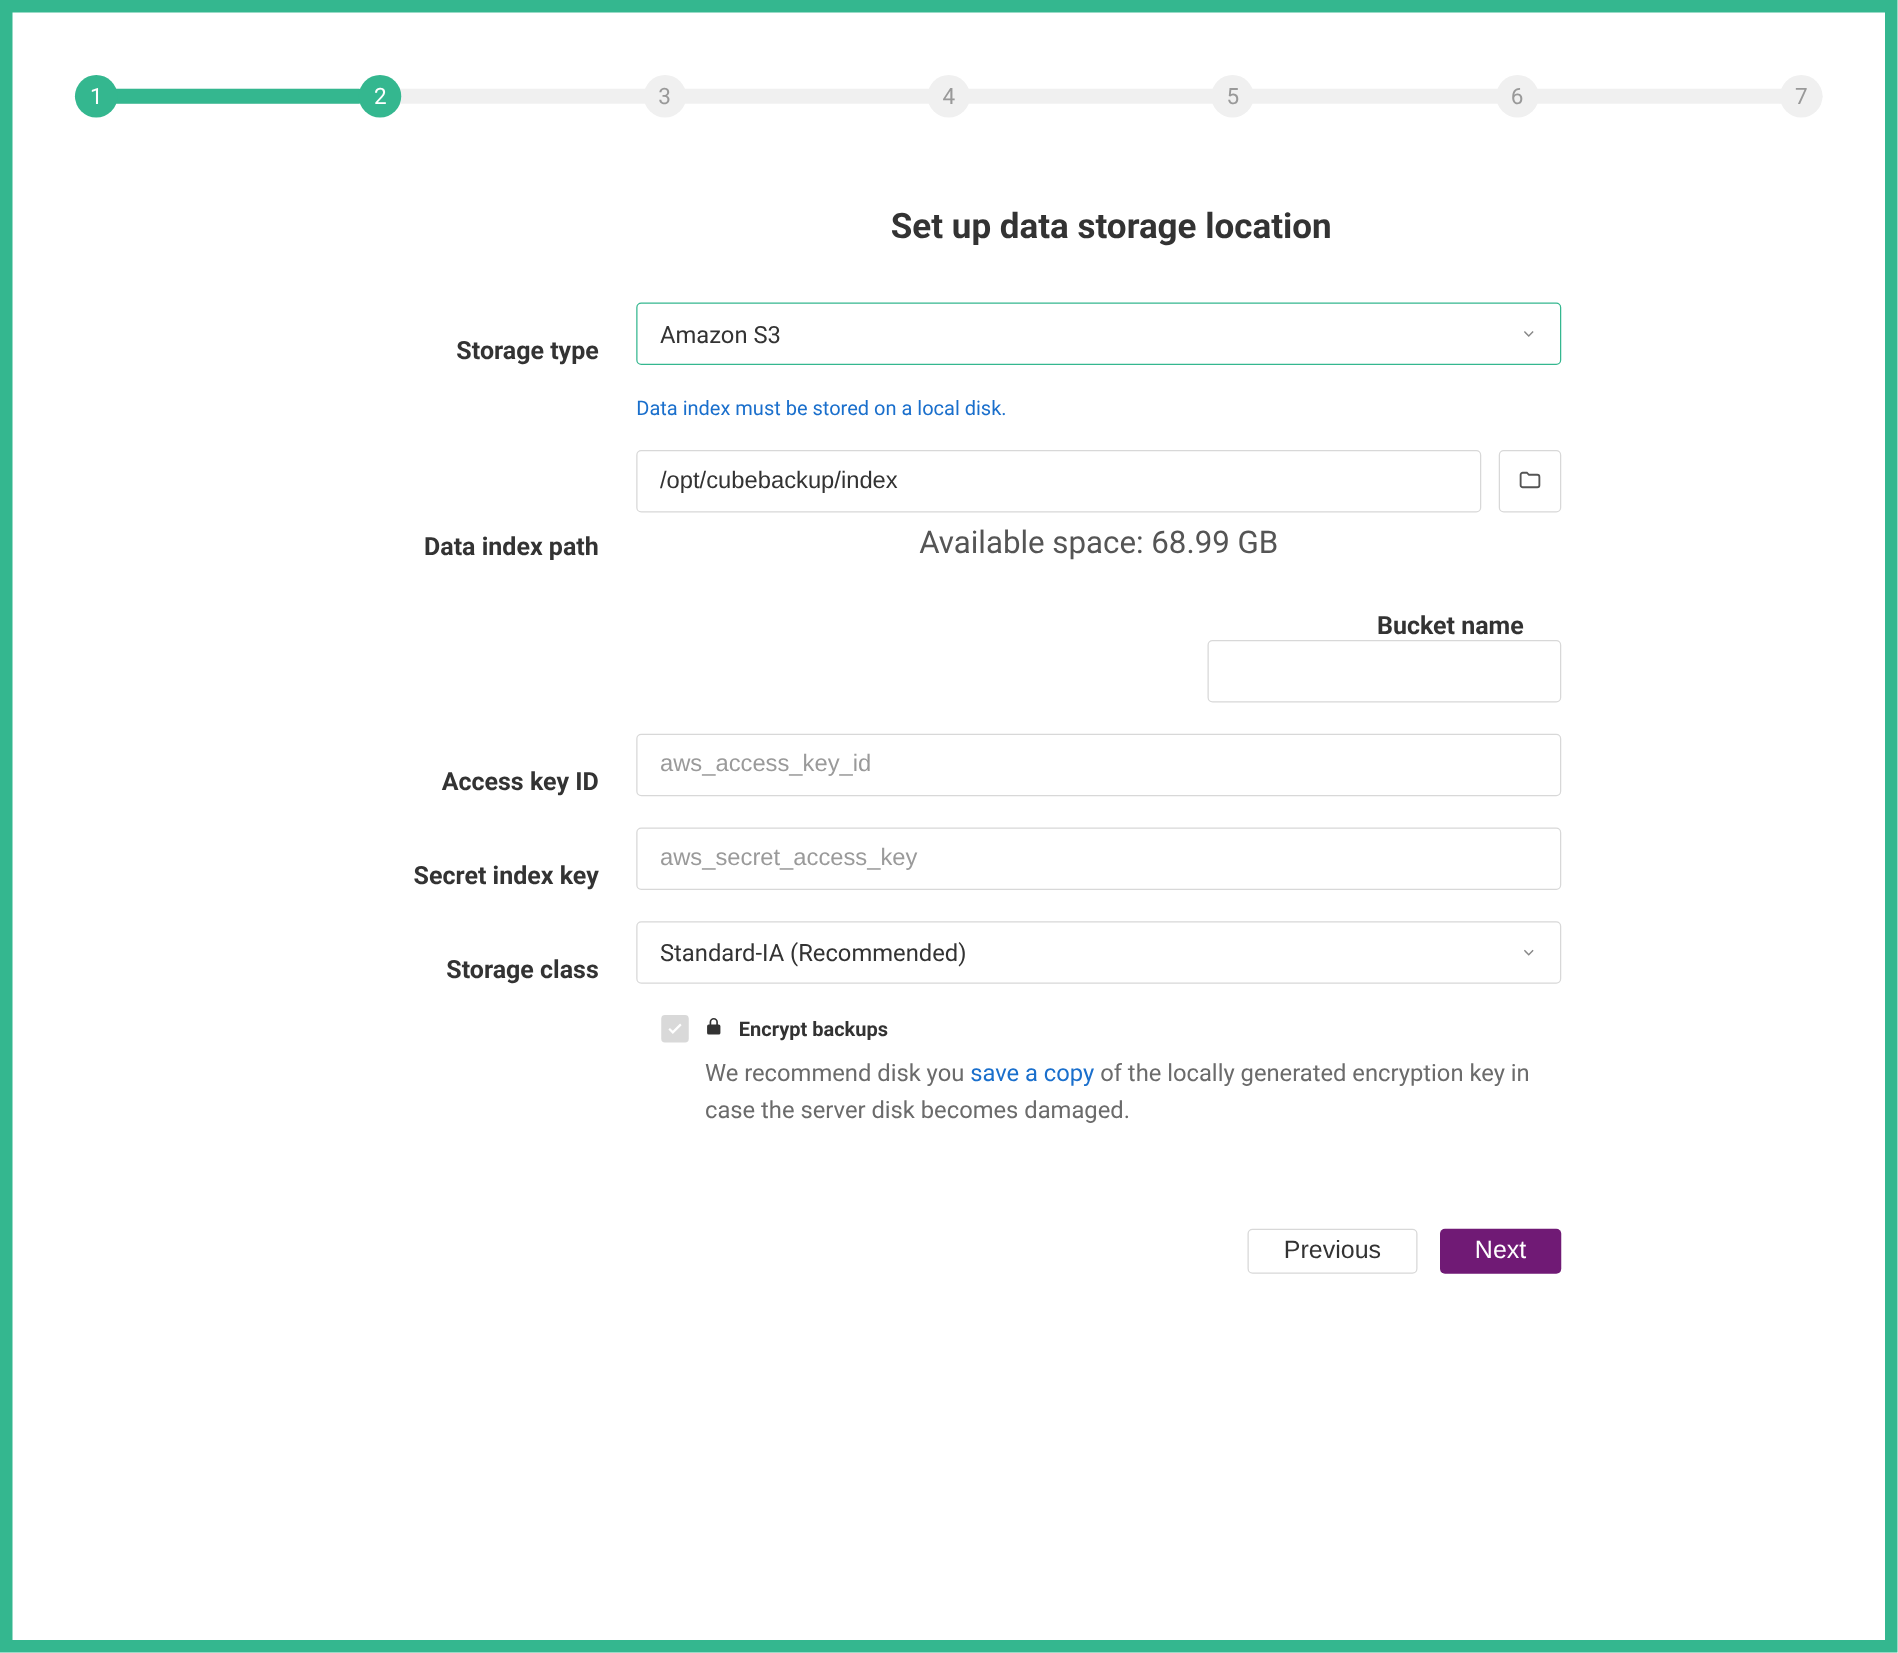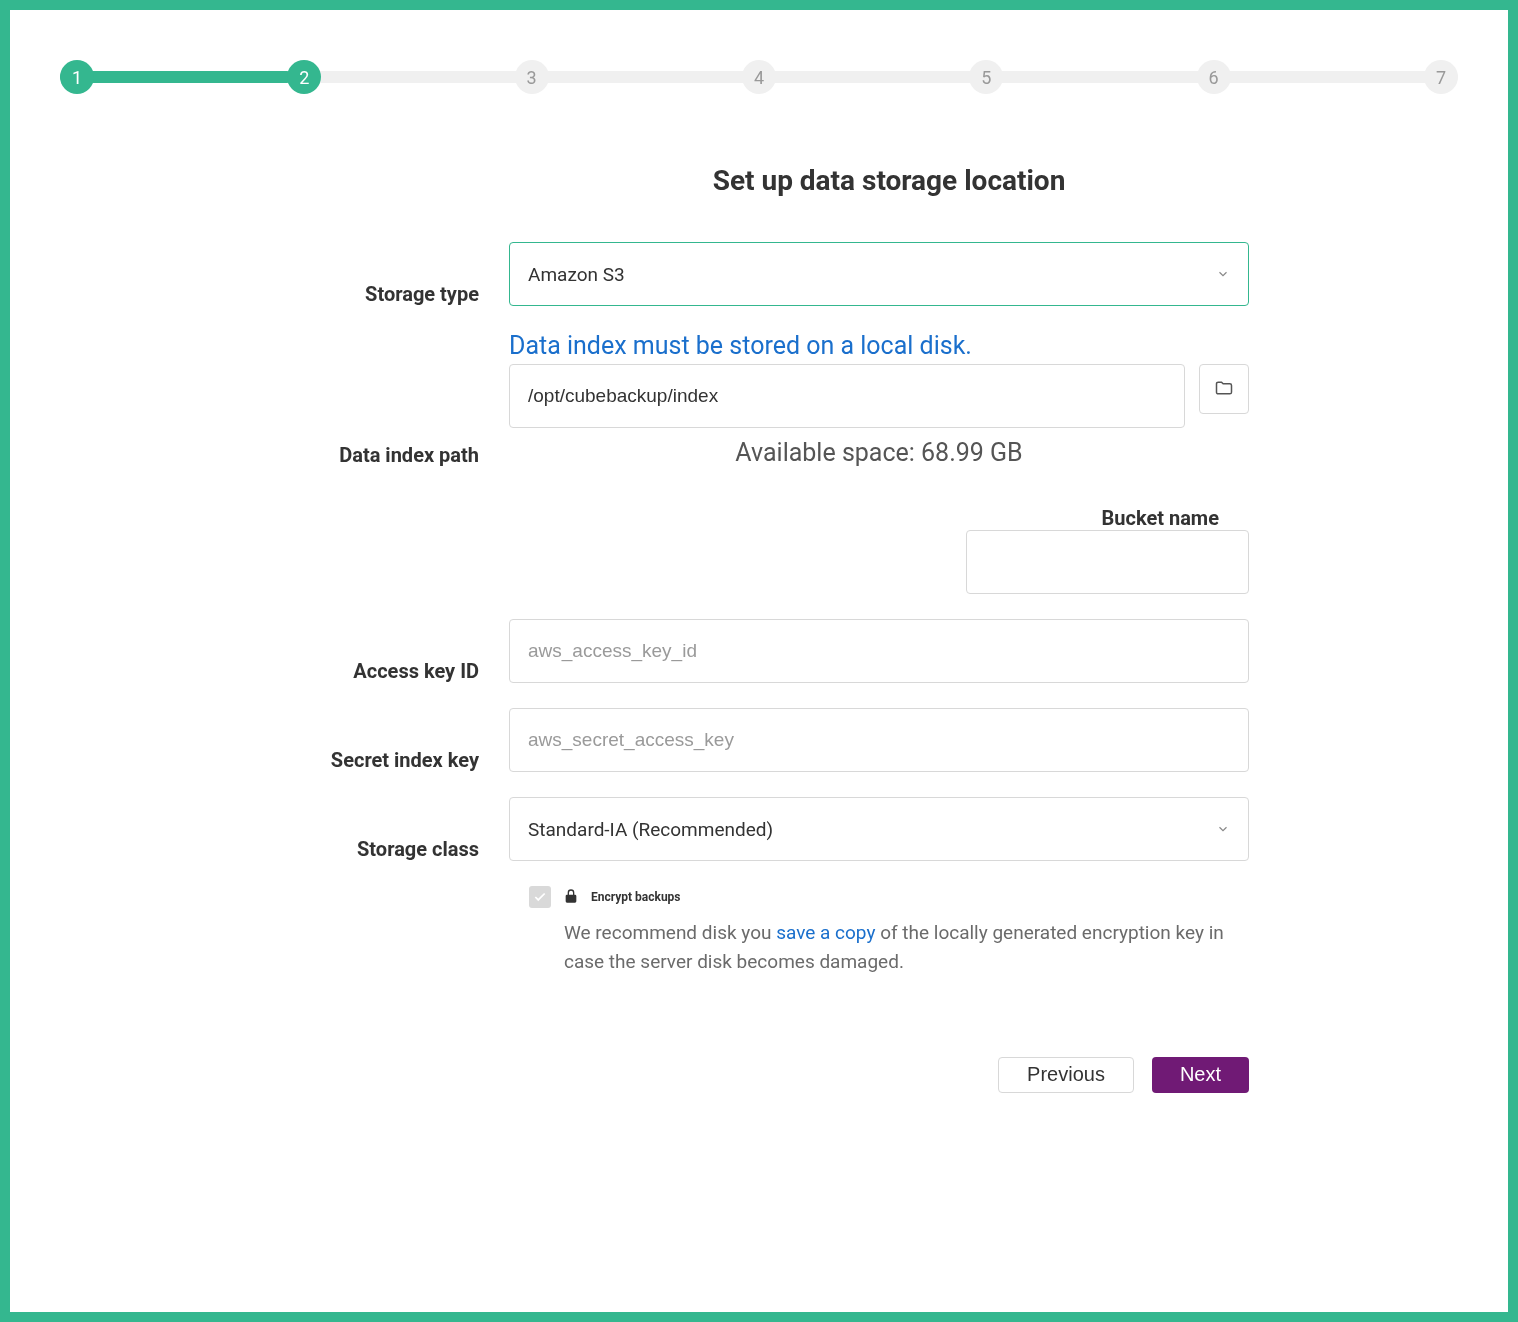--- a/index.html
+++ b/index.html
@@ -88,27 +88,27 @@
     font-weight: 700;
     color: #333;
     flex-shrink: 0;
   }
   .form-control-wrap {
     flex: 1;
     min-width: 0;
   }
   .hint-link {
     color: #1a6fcc;
-    font-size: 25px;
-    margin-bottom: 4px;
+    font-size: 16px;
+    margin-bottom: 24px;
     display: block;
   }
   .input, .select {
     width: 100%;
-    height: 64px;
+    height: 50px;
     padding: 0 18px;
     font-size: 19px;
     border: 1px solid #d8d8d8;
     border-radius: 4px;
     background: #fff;
     color: #333;
     outline: none;
   }
   .input::placeholder { color: #9a9a9a; }
   .select {
@@ -150,21 +150,21 @@
 
   .encrypt-block {
     margin-left: 260px;
     margin-top: 10px;
     padding-right: 0;
   }
   .encrypt-head {
     display: flex;
     align-items: center;
     gap: 12px;
-    font-size: 12px;
+    font-size: 16px;
     font-weight: 700;
     color: #333;
   }
   .chk {
     width: 22px;
     height: 22px;
     border-radius: 3px;
     background: #d9d9d9;
     display: inline-flex;
     align-items: center;

